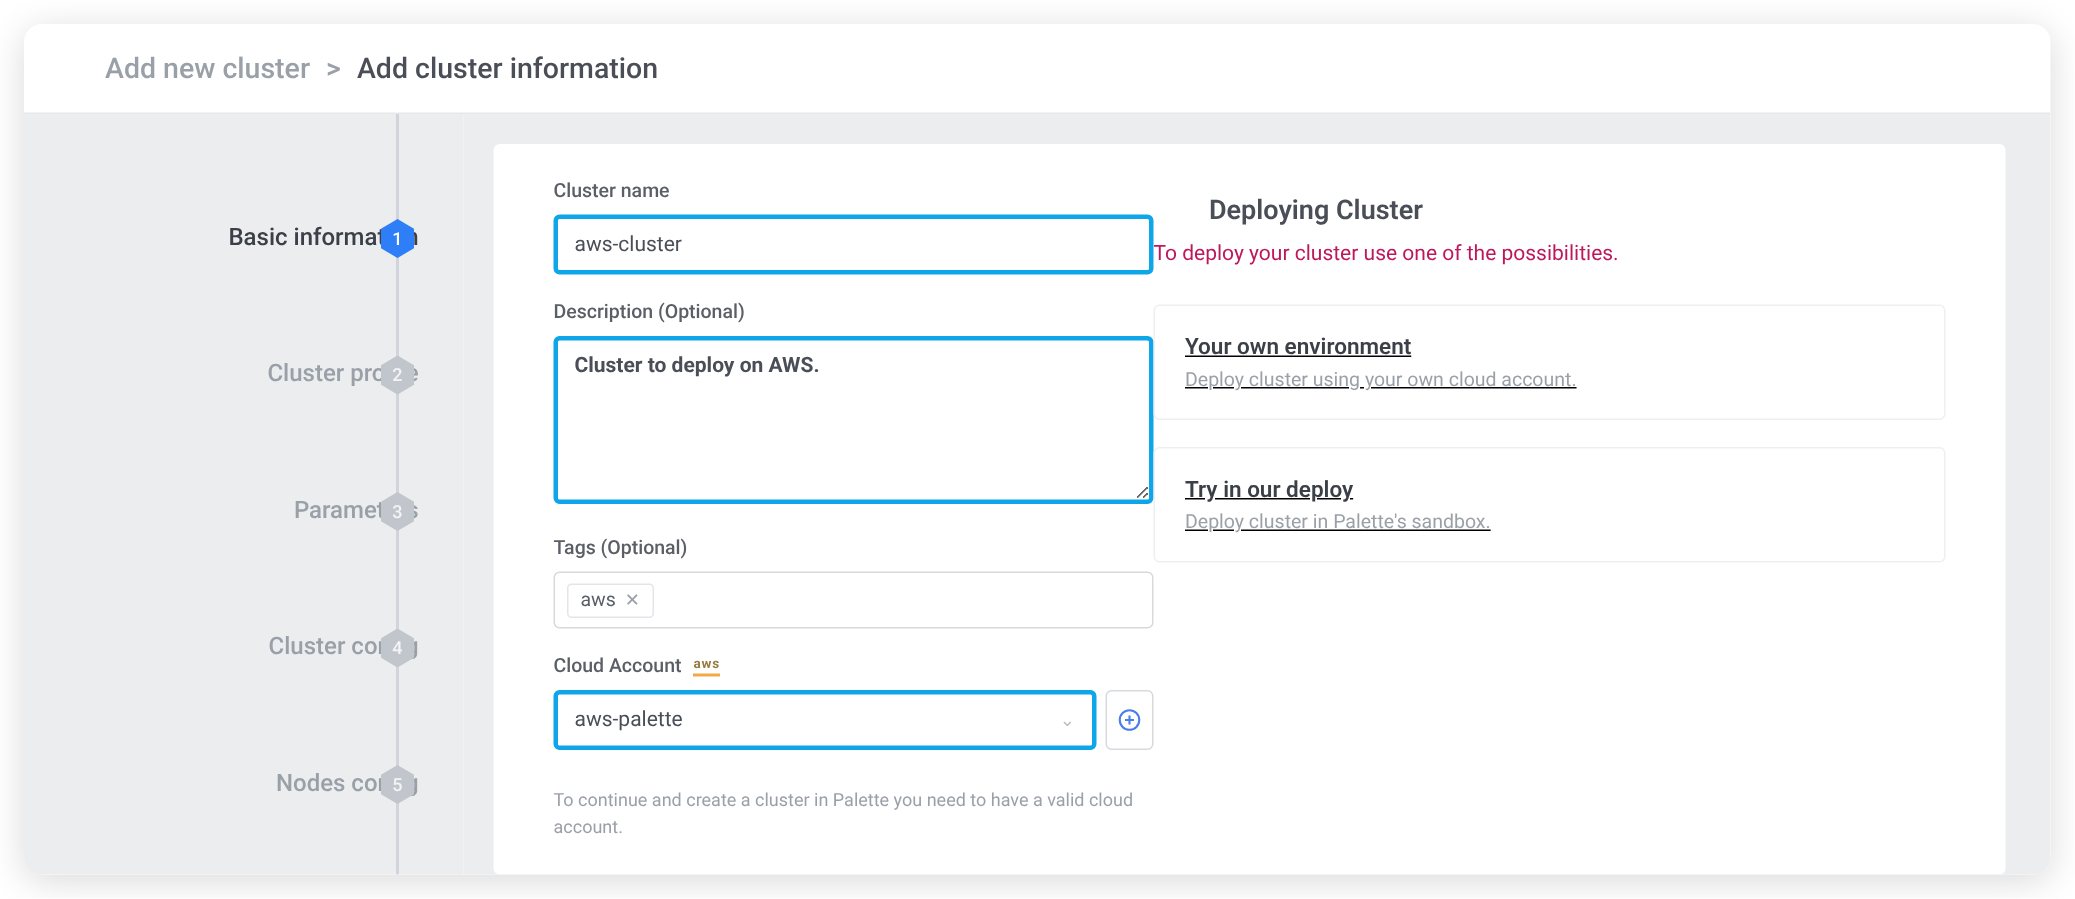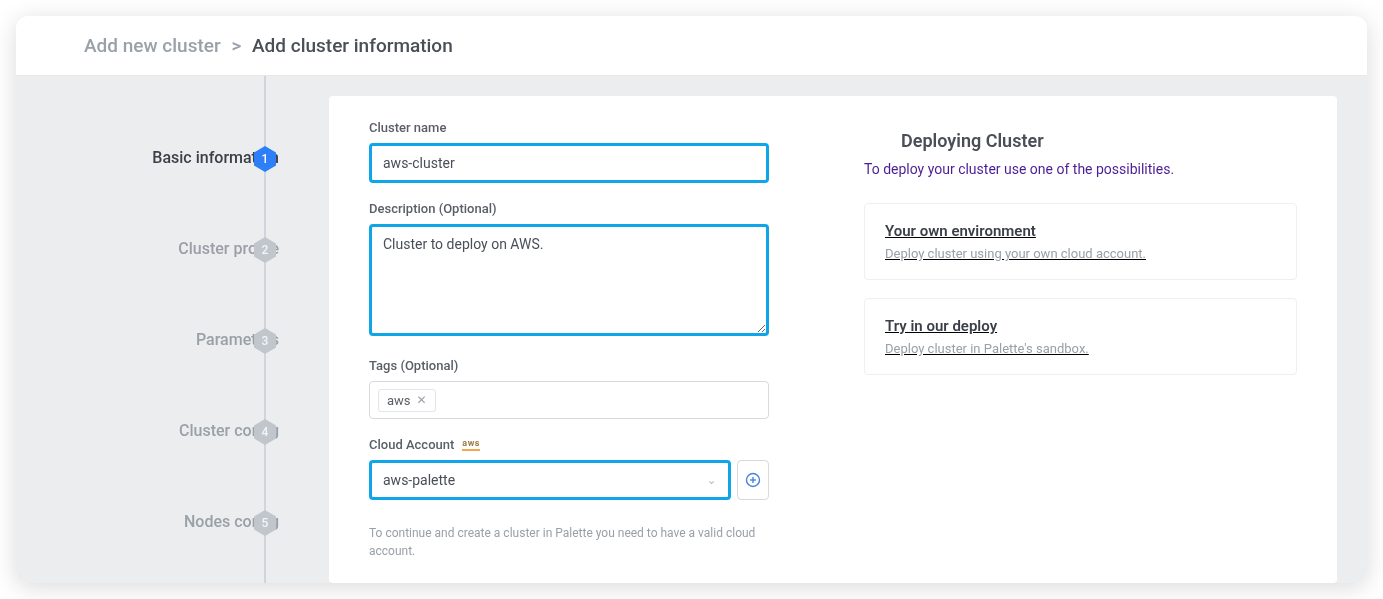--- a/index.html
+++ b/index.html
@@ -12,21 +12,21 @@
     }
     .shell {
       margin: 16px;
       border-radius: 12px;
       box-shadow: 0 4px 24px rgba(0,0,0,0.15);
       overflow: hidden;
       background: #fff;
       height: 567px;
     }
     .breadcrumb {
-      padding: 18px 68px;
+      padding: 18px 54px;
       border-bottom: 1px solid #e8e8e8;
       font-size: 19px;
       font-weight: 500;
     }
     .breadcrumb .b-parent { color: #9aa0a8; }
     .breadcrumb .b-sep { color: #9aa0a8; margin: 0 6px; }
     .breadcrumb .b-current { color: #4a4e57; }
     .main {
       display: flex;
       height: calc(100% - 60px);
@@ -83,21 +83,20 @@
       padding: 20px 30px 0 20px;
       display: flex;
       gap: 95px;
     }
     .card {
       background: #fff;
       border-radius: 4px;
       flex: 1;
       display: flex;
       padding: 24px 40px;
-      gap: 95px;
     }
     .form-col { width: 400px; }
     .side-col { flex: 1; }
     .field { margin-bottom: 18px; }
     .lbl {
       font-size: 13px;
       color: #5a5e66;
       font-weight: 500;
       margin-bottom: 8px;
       display: flex;
@@ -107,21 +106,21 @@
     .txt-input, .txt-area, .select-like {
       width: 100%;
       border: 3px solid #0ea5e9;
       border-radius: 4px;
       padding: 9px 11px;
       font-size: 14px;
       color: #4a4e57;
       font-family: inherit;
       background: #fff;
     }
-    .txt-area { height: 112px; resize: vertical; }
+    .txt-area { height: 112px; resize: vertical; font-weight: bold; }
     .tag-input {
       border: 1px solid #d6d9de;
       border-radius: 4px;
       padding: 6px 8px;
       display: flex;
       gap: 6px;
       align-items: center;
       min-height: 38px;
     }
     .tag {
@@ -164,21 +163,21 @@
     .side-title {
       font-size: 18px;
       font-weight: 600;
       color: #4a4e57;
       margin-bottom: 10px;
       margin-top: 10px;
       margin-left: 37px;
     }
     .side-sub {
       font-size: 14px;
-      color: #4c1d95;
+      color: #be185d;
       margin-bottom: 26px;
     }
     .option-card {
       background: #fff;
       border: 1px solid #edeff2;
       border-radius: 4px;
       padding: 18px 20px;
       margin-bottom: 18px;
       cursor: pointer;
       text-decoration: underline;

